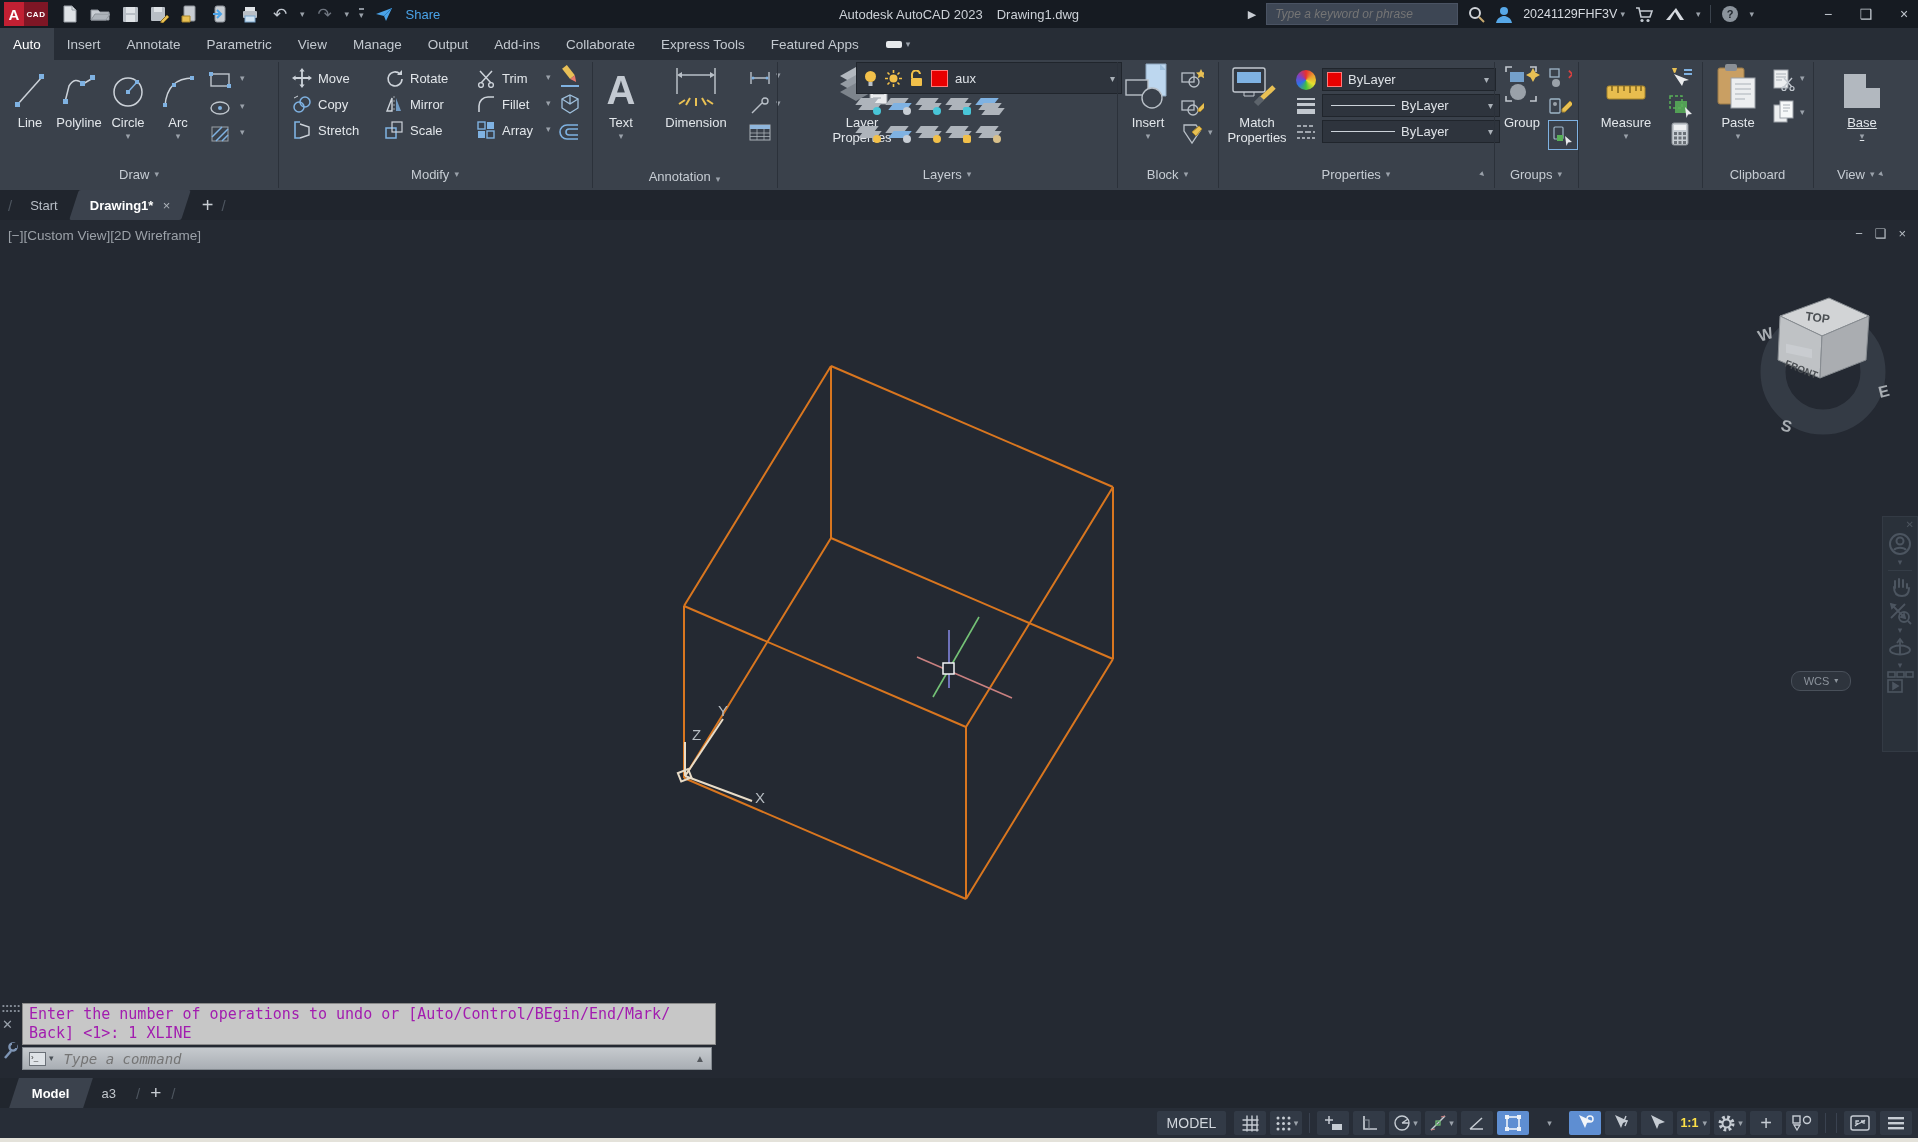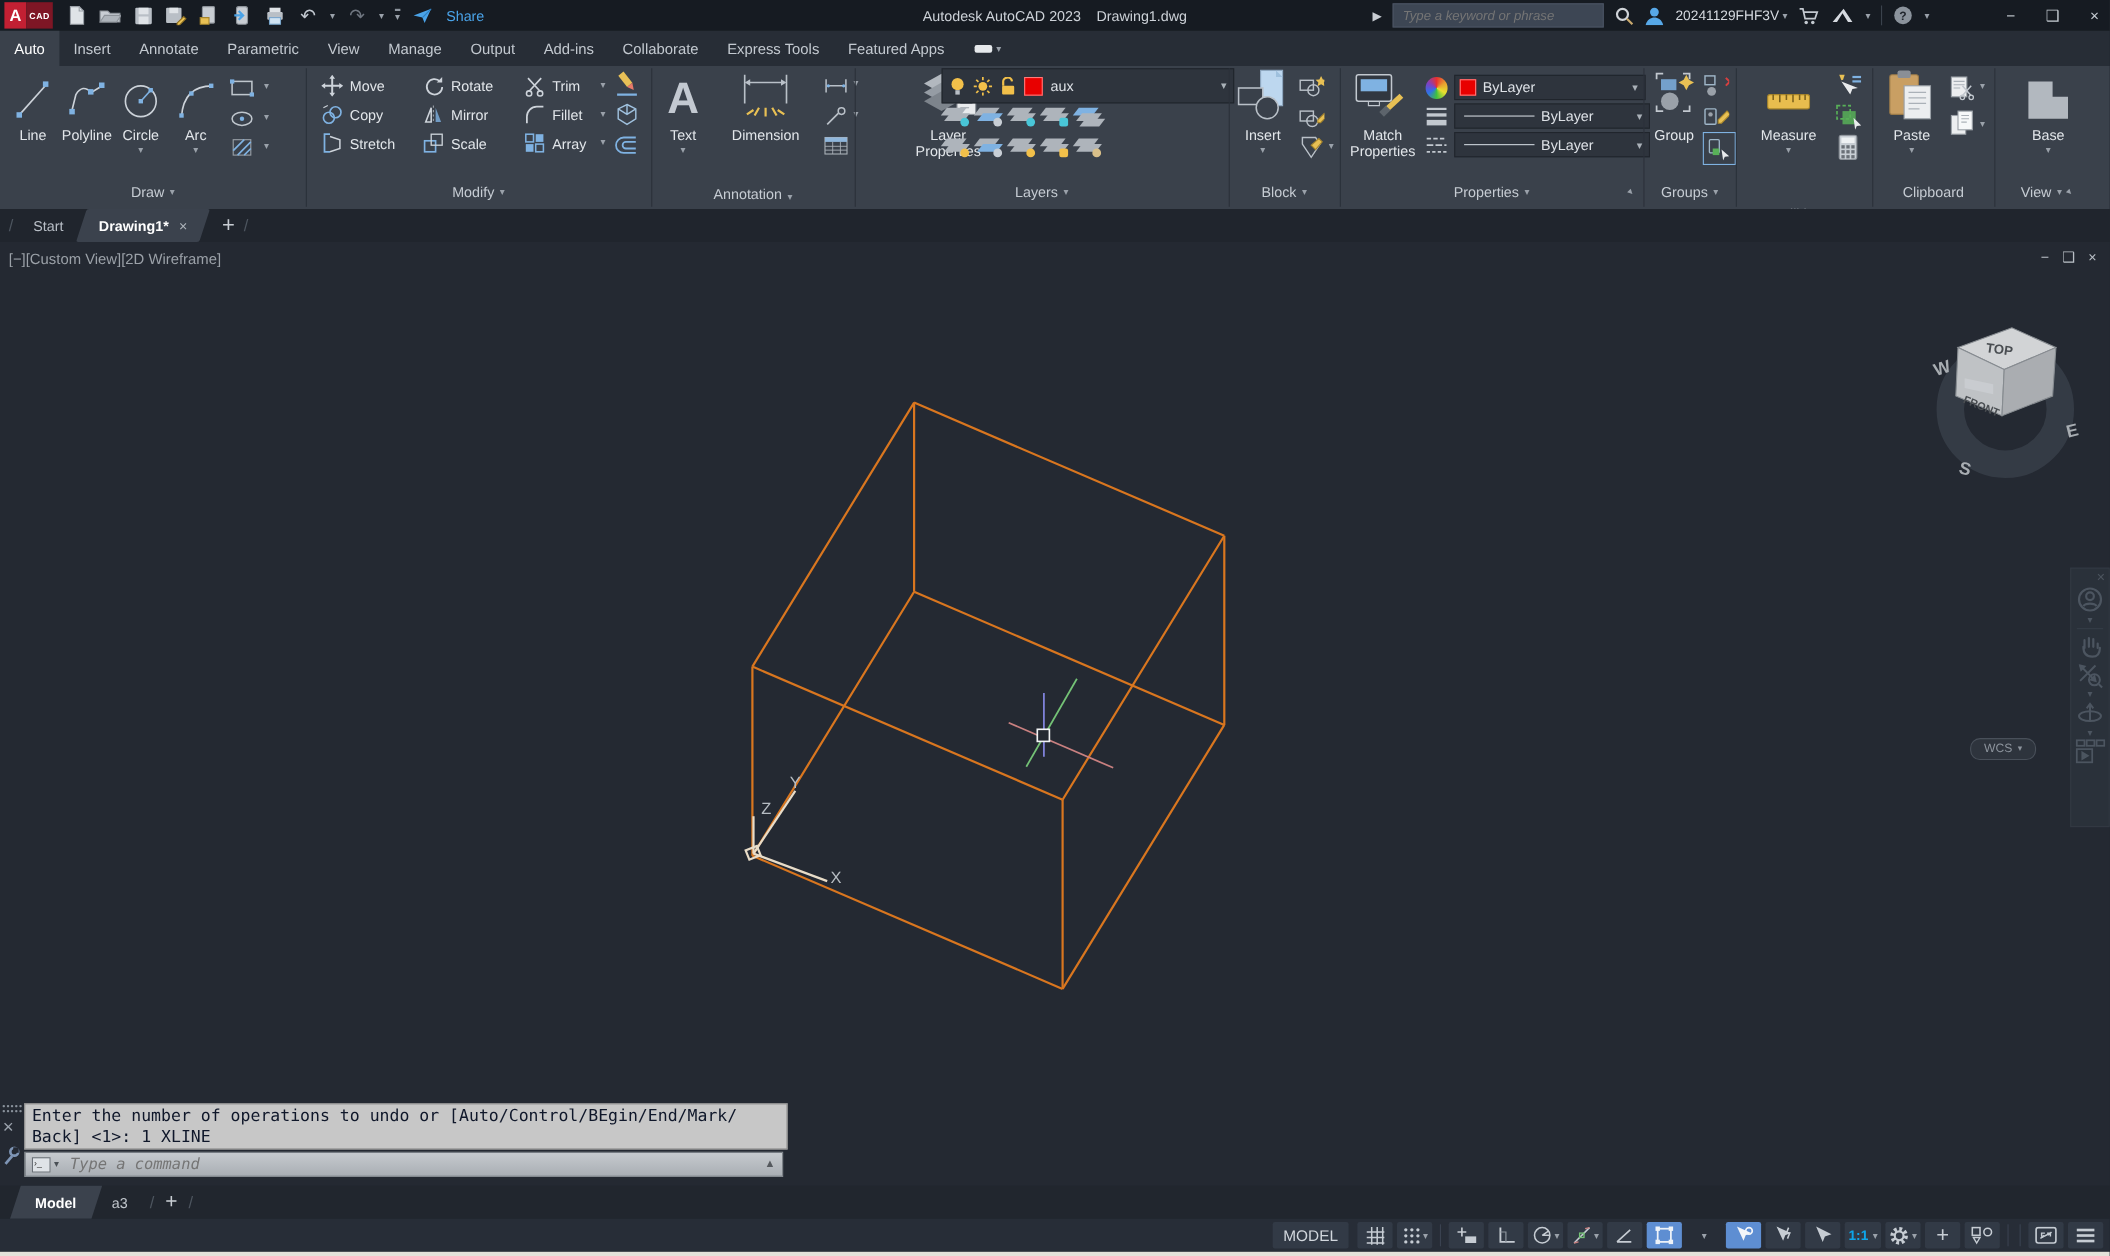--- a/index.html
+++ b/index.html
@@ -63,21 +63,21 @@
   #navbar{position:absolute;right:0;top:296px;width:34px;height:232px;background:#2a313a;border:1px solid #333a44;display:flex;flex-direction:column;align-items:center;padding-top:2px;}
   #navbar .nav-x{align-self:flex-end;color:#4c545e;font-size:10px;margin-right:3px;}
   #navbar .nseg{display:flex;flex-direction:column;align-items:center;}
   #navbar .ndv{width:24px;height:1px;background:#353d47;margin:3px 0;}
   #viewcube{position:absolute;right:8px;top:62px;width:170px;height:200px;}
   #wcsbtn{position:absolute;right:67px;top:451px;width:58px;height:18px;background:#2e343d;border:1px solid #49505a;border-radius:9px;display:flex;align-items:center;justify-content:center;gap:5px;font-size:11px;color:#8c939c;}
 
   
   #cmd-rail{position:absolute;left:2px;top:783px;width:18px;color:#9aa2ac;}
   #cmd-hist{position:absolute;left:22px;top:783px;width:694px;height:42px;background:#c7c7c7;border:1px solid #8a8a8a;
-     font-family:"DejaVu Sans Mono",monospace;font-size:15px;line-height:19px;color:#0f172a;padding:1px 6px;box-sizing:border-box;white-space:pre;}
+     font-family:"DejaVu Sans Mono",monospace;font-size:15px;line-height:19px;color:#a21caf;padding:1px 6px;box-sizing:border-box;white-space:pre;}
   #cmd-input{position:absolute;left:22px;top:827px;width:690px;height:23px;background:linear-gradient(#c6cace,#a9aeb4);border:1px solid #848a90;display:flex;align-items:center;padding:0 6px;box-sizing:border-box;}
   #cmd-input .prompt-ic{width:14px;height:12px;background:#dfe3e7;border:1px solid #6a7077;font-size:8px;line-height:10px;color:#333;text-align:left;padding-left:1px;}
   #cmd-input input{flex:1;background:transparent;border:none;outline:none;font-style:italic;font-size:14px;color:#3c4146;margin-left:8px;font-family:"DejaVu Sans Mono",monospace;}
 
   
   #layoutbar{left:0;top:1078px;width:1918px;height:30px;background:#21262e;display:flex;align-items:stretch;font-size:13px;}
   #tab-model{background:#3b424d;color:#fff;font-weight:bold;display:flex;align-items:center;padding:0 18px;transform:skewX(-18deg);margin-left:14px;}
   #tab-model span{transform:skewX(18deg);}
   #tab-a3{display:flex;align-items:center;padding:0 14px;color:#c2c7cd;}
   .lslash{align-self:center;color:#4d555f;font-size:15px;margin:0 6px;}
@@ -778,21 +778,21 @@
         <rect x="8" y="2" width="13" height="17" fill="#f6f8f9" stroke="#9aa0a7"></rect>
         <path d="M11 6h7M11 9h7M11 12h5" stroke="#aab1b8"></path>
       </svg>
     </div>
   <div class="caret" style="position:absolute;left:1800px;top:48px;">▾</div>
   <div class="panel-label" style="left:1702px;width:111px;">
       <span>Clipboard</span>
     </div>
   <div class="sep-v" style="left:1813px;"></div>
 
-  <div class="bigbtn" style="left:1836px;width:52px;top:4px;">
+  <div class="bigbtn" style="left:1836px;width:52px;top:4px;text-decoration:underline;">
     <div class="bicon">
         <svg width="46" height="42">
           <path d="M5 4h22v14h14v20H5z" fill="#b2b8bf"></path>
         </svg>
       </div>
     <div class="blabel">Base</div>
     <div class="caret" style="margin-top:2px;">▾</div>
   </div>
   <div class="panel-label" style="left:1813px;width:95px;">
       <span>View</span>
@@ -1035,21 +1035,21 @@
         <path d="M4 1l6 13 2-5 5-2z" fill="#c6ccd3"></path>
         <path d="M15 2l-2 5h3l-2 5" stroke="#c6ccd3" fill="none" stroke-width="1.4"></path>
       </svg>
     </div>
   <div class="sb">
       <svg width="18" height="18">
         <path d="M3 1l6 14 2-5 6-2z" fill="#c6ccd3"></path>
       </svg>
     </div>
   <div class="sb" style="gap:4px;">
-    <span style="font-size:12.5px;font-weight:bold;color:#0ea5e9;">1:1</span>
+    <span style="font-size:12.5px;font-weight:bold;color:#fde047;">1:1</span>
     <span class="caret">▾</span>
   </div>
   <div class="sb">
     <svg width="19" height="19">
         <circle cx="9.5" cy="9.5" r="6" fill="none" stroke="#c6ccd3" stroke-width="4" stroke-dasharray="2.5 2.2"></circle>
         <circle cx="9.5" cy="9.5" r="4" fill="none" stroke="#c6ccd3" stroke-width="2"></circle>
       </svg>
     <span class="caret">▾</span>
   </div>
   <div class="sb">

